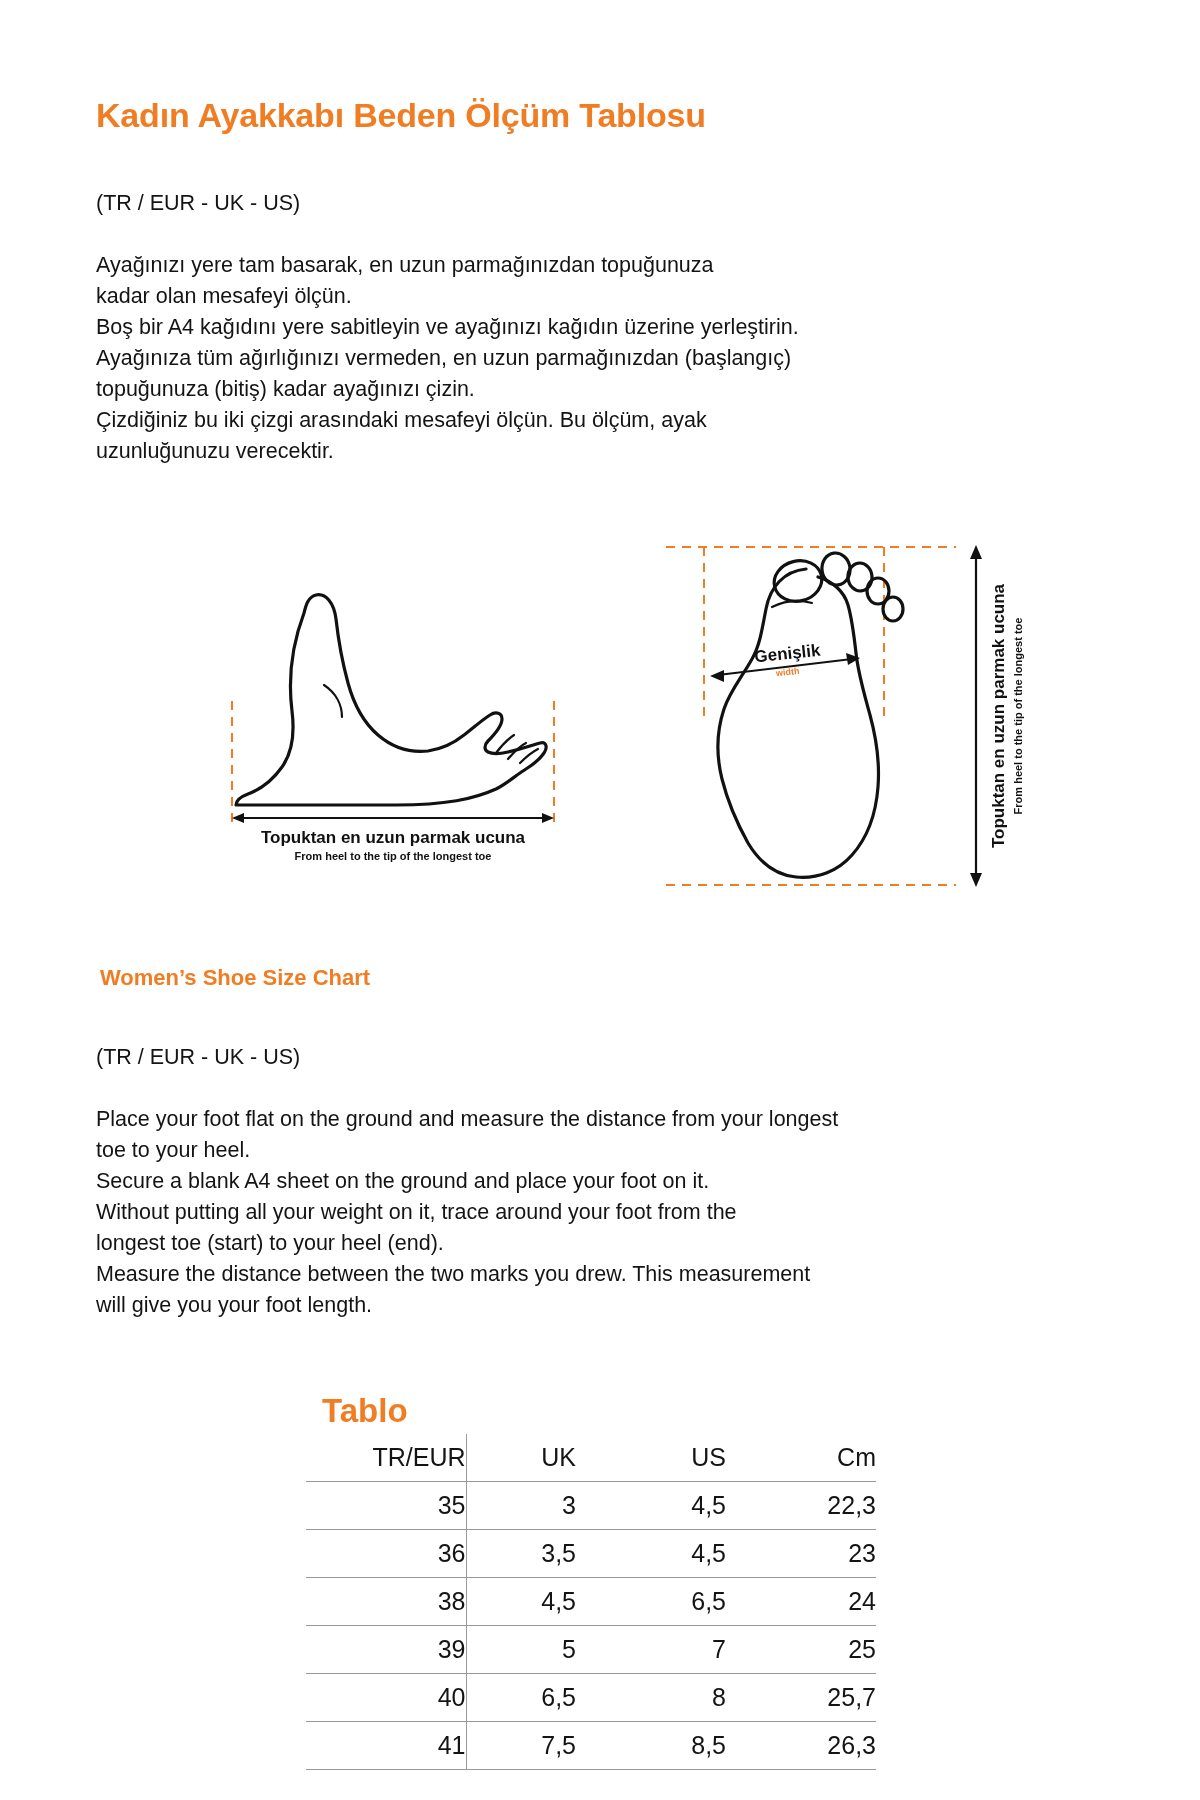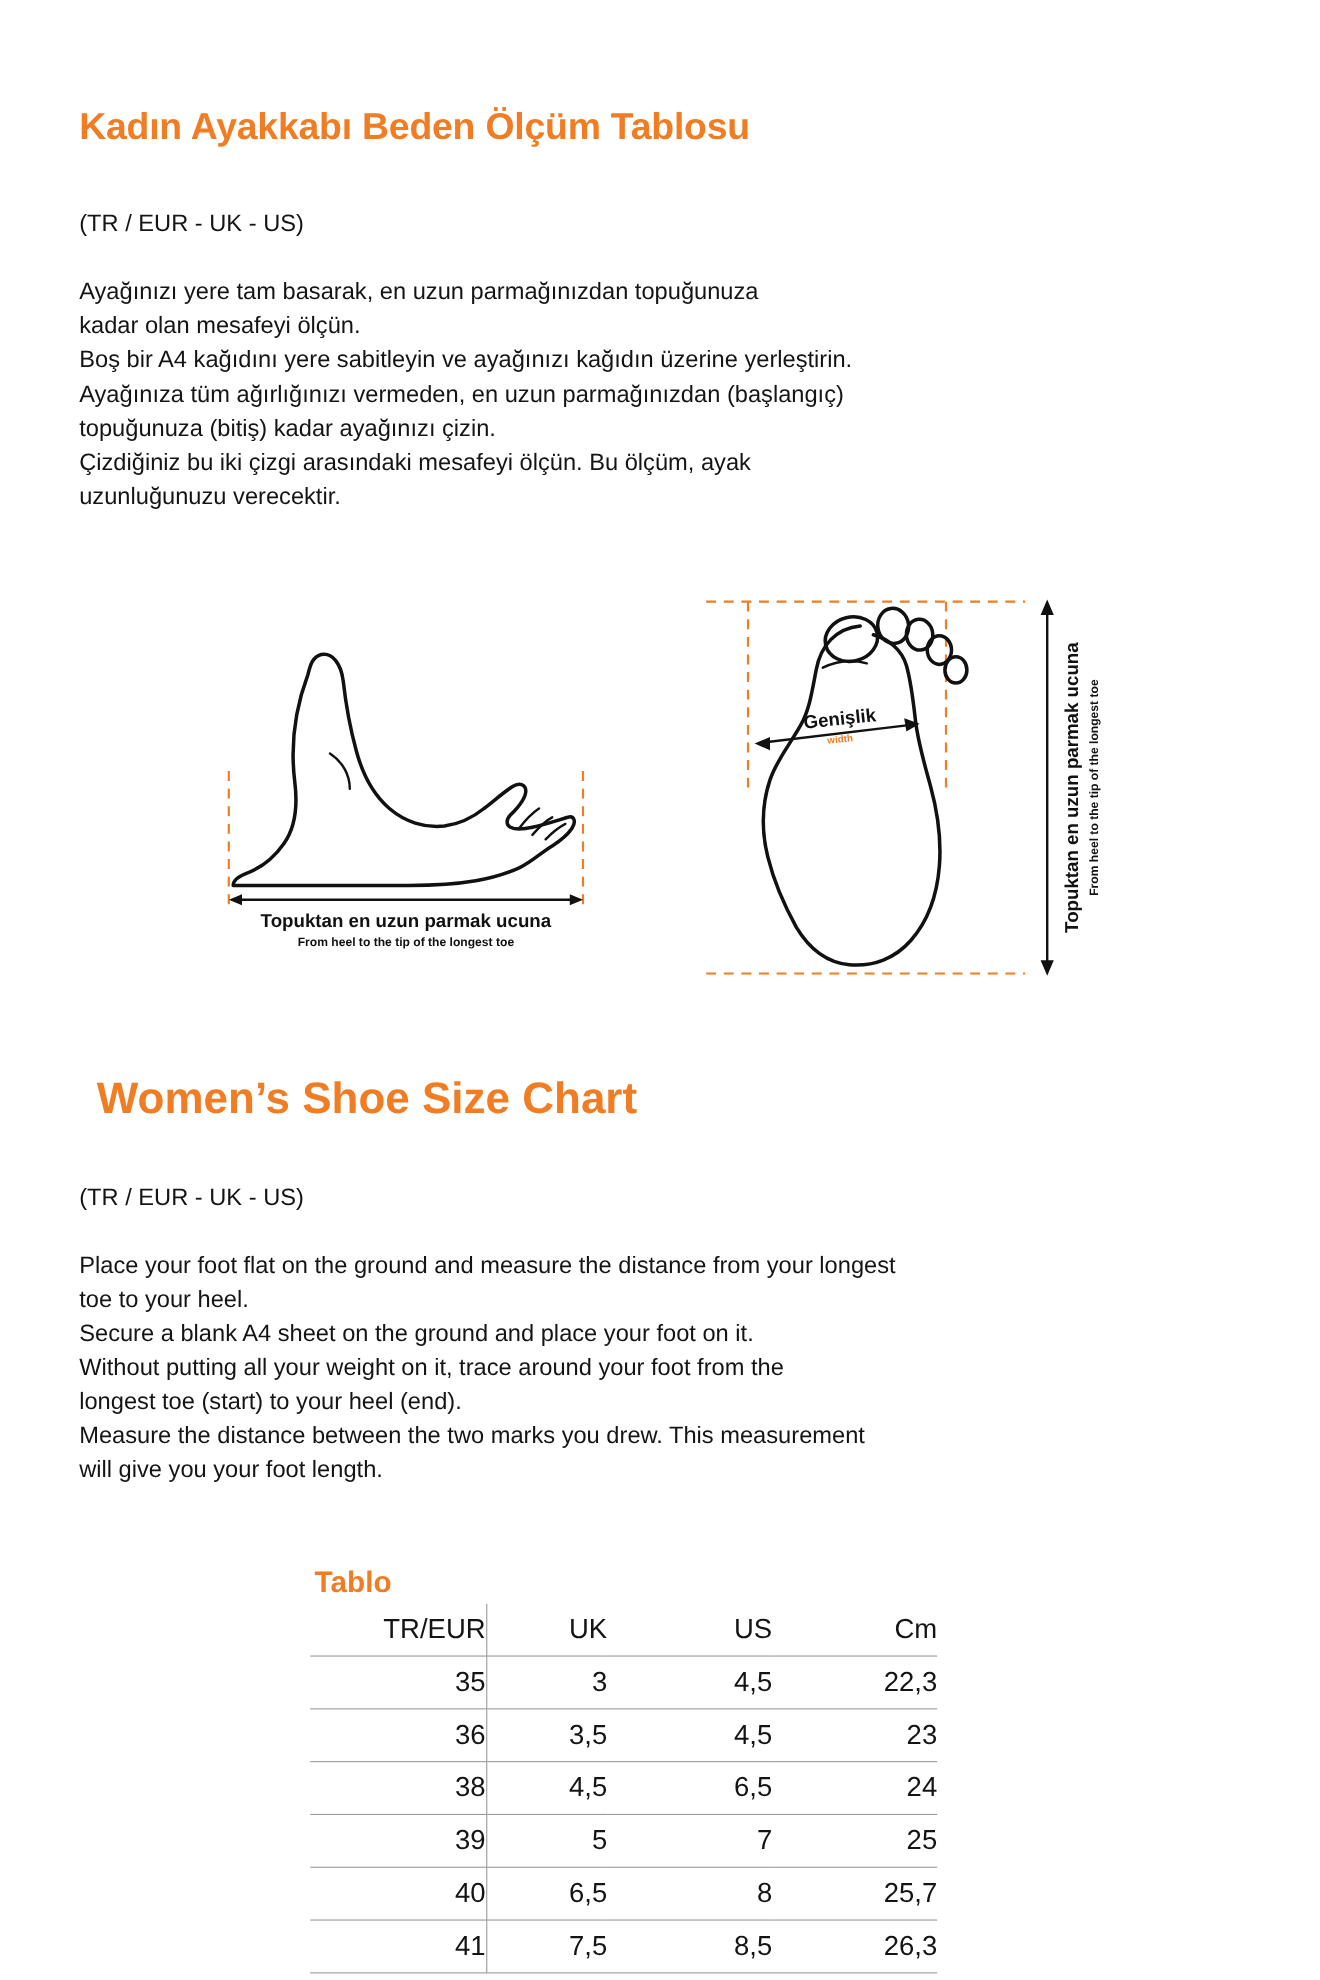--- a/index.html
+++ b/index.html
@@ -13,21 +13,21 @@
     height: 1800px;
     font-family: "Liberation Sans", sans-serif;
     color: #1a1a1a;
     position: relative;
     overflow: hidden;
   }
   .page {
     position: relative;
     width: 1200px;
     height: 1800px;
-    padding: 0 72px;
+    padding: 0 96px;
   }
   .h1 {
     color: #f07d23;
     font-size: 34px;
     font-weight: bold;
     letter-spacing: -0.2px;
     margin: 0;
     padding-top: 96px;
   }
   .para {
@@ -48,43 +48,43 @@
     left: 100px;
     top: 10px;
   }
   .fig-sole {
     position: absolute;
     left: 560px;
     top: -14px;
   }
   .h2 {
     color: #f07d23;
-    font-size: 40px;
-    font-weight: bold;
-    margin: 16px;
+    font-size: 22px;
+    font-weight: bold;
+    margin: 4px;
     padding-top: 18px;
   }
   .para2 {
     margin-top: 20px;
     font-size: 21.5px;
     line-height: 1.44;
     color: #141414;
     max-width: 1100px;
     white-space: pre-line;
   }
   .table-wrap {
     margin-top: 40px;
     margin-left: 210px;
     width: 570px;
   }
   .tablo-label {
     color: #f07d23;
-    font-size: 27px;
-    font-weight: bold;
-    margin-left: 4px;
+    font-size: 33px;
+    font-weight: bold;
+    margin-left: 16px;
     margin-bottom: 4px;
   }
   table.size-table {
     border-collapse: collapse;
     width: 570px;
     font-size: 25px;
     color: #141414;
   }
   table.size-table th,
   table.size-table td {

